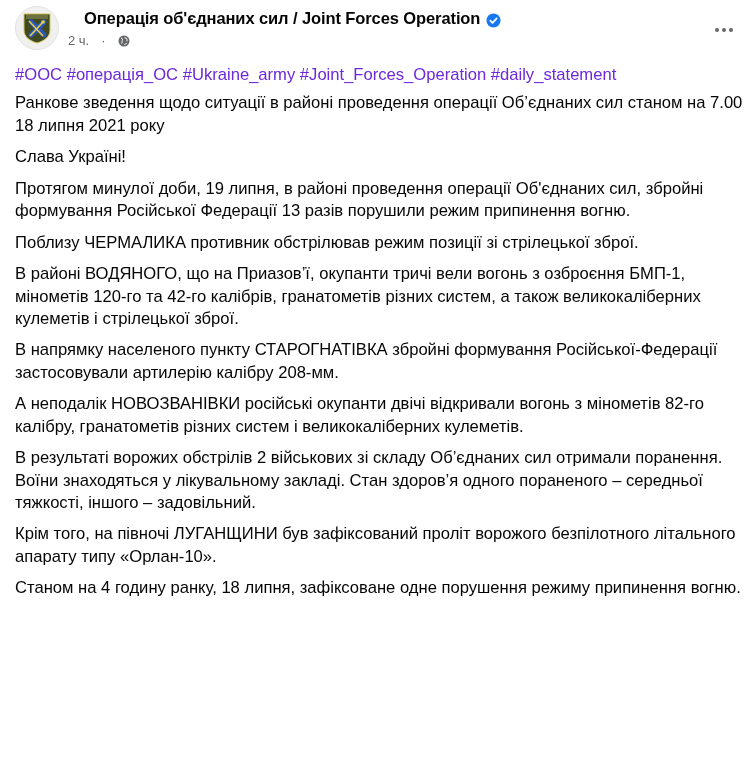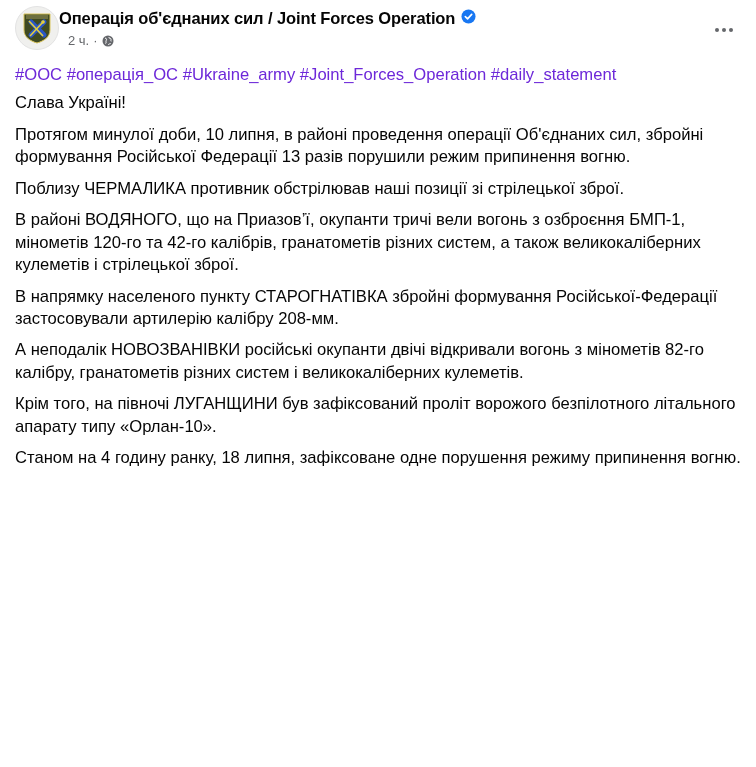--- a/index.html
+++ b/index.html
@@ -1,24 +1,24 @@
 <!DOCTYPE html>
 <html><head>
 <meta charset="utf-8">
 <style>
   html, body { margin: 0; padding: 0; background: #ffffff; }
   body { width: 756px; height: 767px; overflow: hidden; font-family: "Liberation Sans", "DejaVu Sans", sans-serif; color: #1c1e21; }
   .post { position: relative; width: 756px; height: 767px; }
   .header { position: absolute; left: 0; top: 0; width: 756px; height: 60px; }
   .avatar { position: absolute; left: 15px; top: 6px; width: 42px; height: 42px; border-radius: 50%; background: #f0f0ee; border: 1px solid #e3e3e3; display: flex; align-items: center; justify-content: center; }
   .avatar svg { width: 30px; height: 32px; display: block; }
-  .title-row { position: absolute; left: 59px; top: 9px; display: flex; align-items: flex-start; gap: 6px; }
+  .title-row { position: absolute; left: 84px; top: 9px; display: flex; align-items: flex-end; gap: 6px; }
   .page-name { font-size: 16.5px; font-weight: bold; color: #050505; white-space: nowrap; letter-spacing: -0.1px; }
   .verified { width: 15px; height: 15px; display: inline-block; }
-  .meta-row { position: absolute; left: 68px; top: 33px; display: flex; align-items: center; gap: 4px; font-size: 13px; color: #65676b; }
+  .meta-row { position: absolute; left: 68px; top: 33px; display: flex; align-items: center; gap: 12px; font-size: 13px; color: #65676b; }
   .globe { width: 12px; height: 12px; display: inline-block; }
   .more { position: absolute; left: 709px; top: 18px; width: 30px; height: 24px; display: flex; align-items: center; justify-content: center; gap: 3px; cursor: pointer; }
   .more span { width: 4px; height: 4px; border-radius: 50%; background: #65676b; display: block; }
   .content { position: absolute; left: 15px; top: 64px; width: 730px; font-size: 16.6px; line-height: 22.3px; color: #050505; }
   .hashtags { margin: 0 0 6px 0; }
   .hashtags a { color: #6d28d9; text-decoration: none; cursor: pointer; }
   .content p { margin: 0 0 9.3px 0; }
 </style>
 </head>
 <body>
@@ -62,22 +62,24 @@
   </div>
 
   <div class="content">
     <div class="hashtags">
       <a>#ООС</a> 
       <a>#операція_ОС</a> 
       <a>#Ukraine_army</a> 
       <a>#Joint_Forces_Operation</a> 
       <a>#daily_statement</a>
     </div>
+    <p>Ранкове зведення щодо ситуації в районі проведення операції Об’єднаних сил станом на 7.00 18 липня 2021 року</p>
     <p>Слава Україні!</p>
-    <p>Протягом минулої доби, 10 липня, в районі проведення операції Об'єднаних сил, збройні формування Російської Федерації 13 разів порушили режим припинення вогню.</p>
-    <p>Поблизу ЧЕРМАЛИКА противник обстрілював наші позиції зі стрілецької зброї.</p>
+    <p>Протягом минулої доби, 19 липня, в районі проведення операції Об'єднаних сил, збройні формування Російської Федерації 13 разів порушили режим припинення вогню.</p>
+    <p>Поблизу ЧЕРМАЛИКА противник обстрілював режим позиції зі стрілецької зброї.</p>
     <p>В районі ВОДЯНОГО, що на Приазов’ї, окупанти тричі вели вогонь з озброєння БМП-1, мінометів 120-го та 42-го калібрів, гранатометів різних систем, а також великокаліберних кулеметів і стрілецької зброї.</p>
     <p>В напрямку населеного пункту СТАРОГНАТІВКА збройні формування Російської-Федерації застосовували артилерію калібру 208-мм.</p>
     <p>А неподалік НОВОЗВАНІВКИ російські окупанти двічі відкривали вогонь з мінометів 82-го калібру, гранатометів різних систем і великокаліберних кулеметів.</p>
+    <p>В результаті ворожих обстрілів 2 військових зі складу Об’єднаних сил отримали поранення. Воїни знаходяться у лікувальному закладі. Стан здоров’я одного пораненого – середньої тяжкості, іншого – задовільний.</p>
     <p>Крім того, на півночі ЛУГАНЩИНИ був зафіксований проліт ворожого безпілотного літального апарату типу «Орлан-10».</p>
     <p>Станом на 4 годину ранку,  18 липня, зафіксоване одне порушення режиму припинення вогню.</p>
   </div>
 </div>
 
 </body></html>

